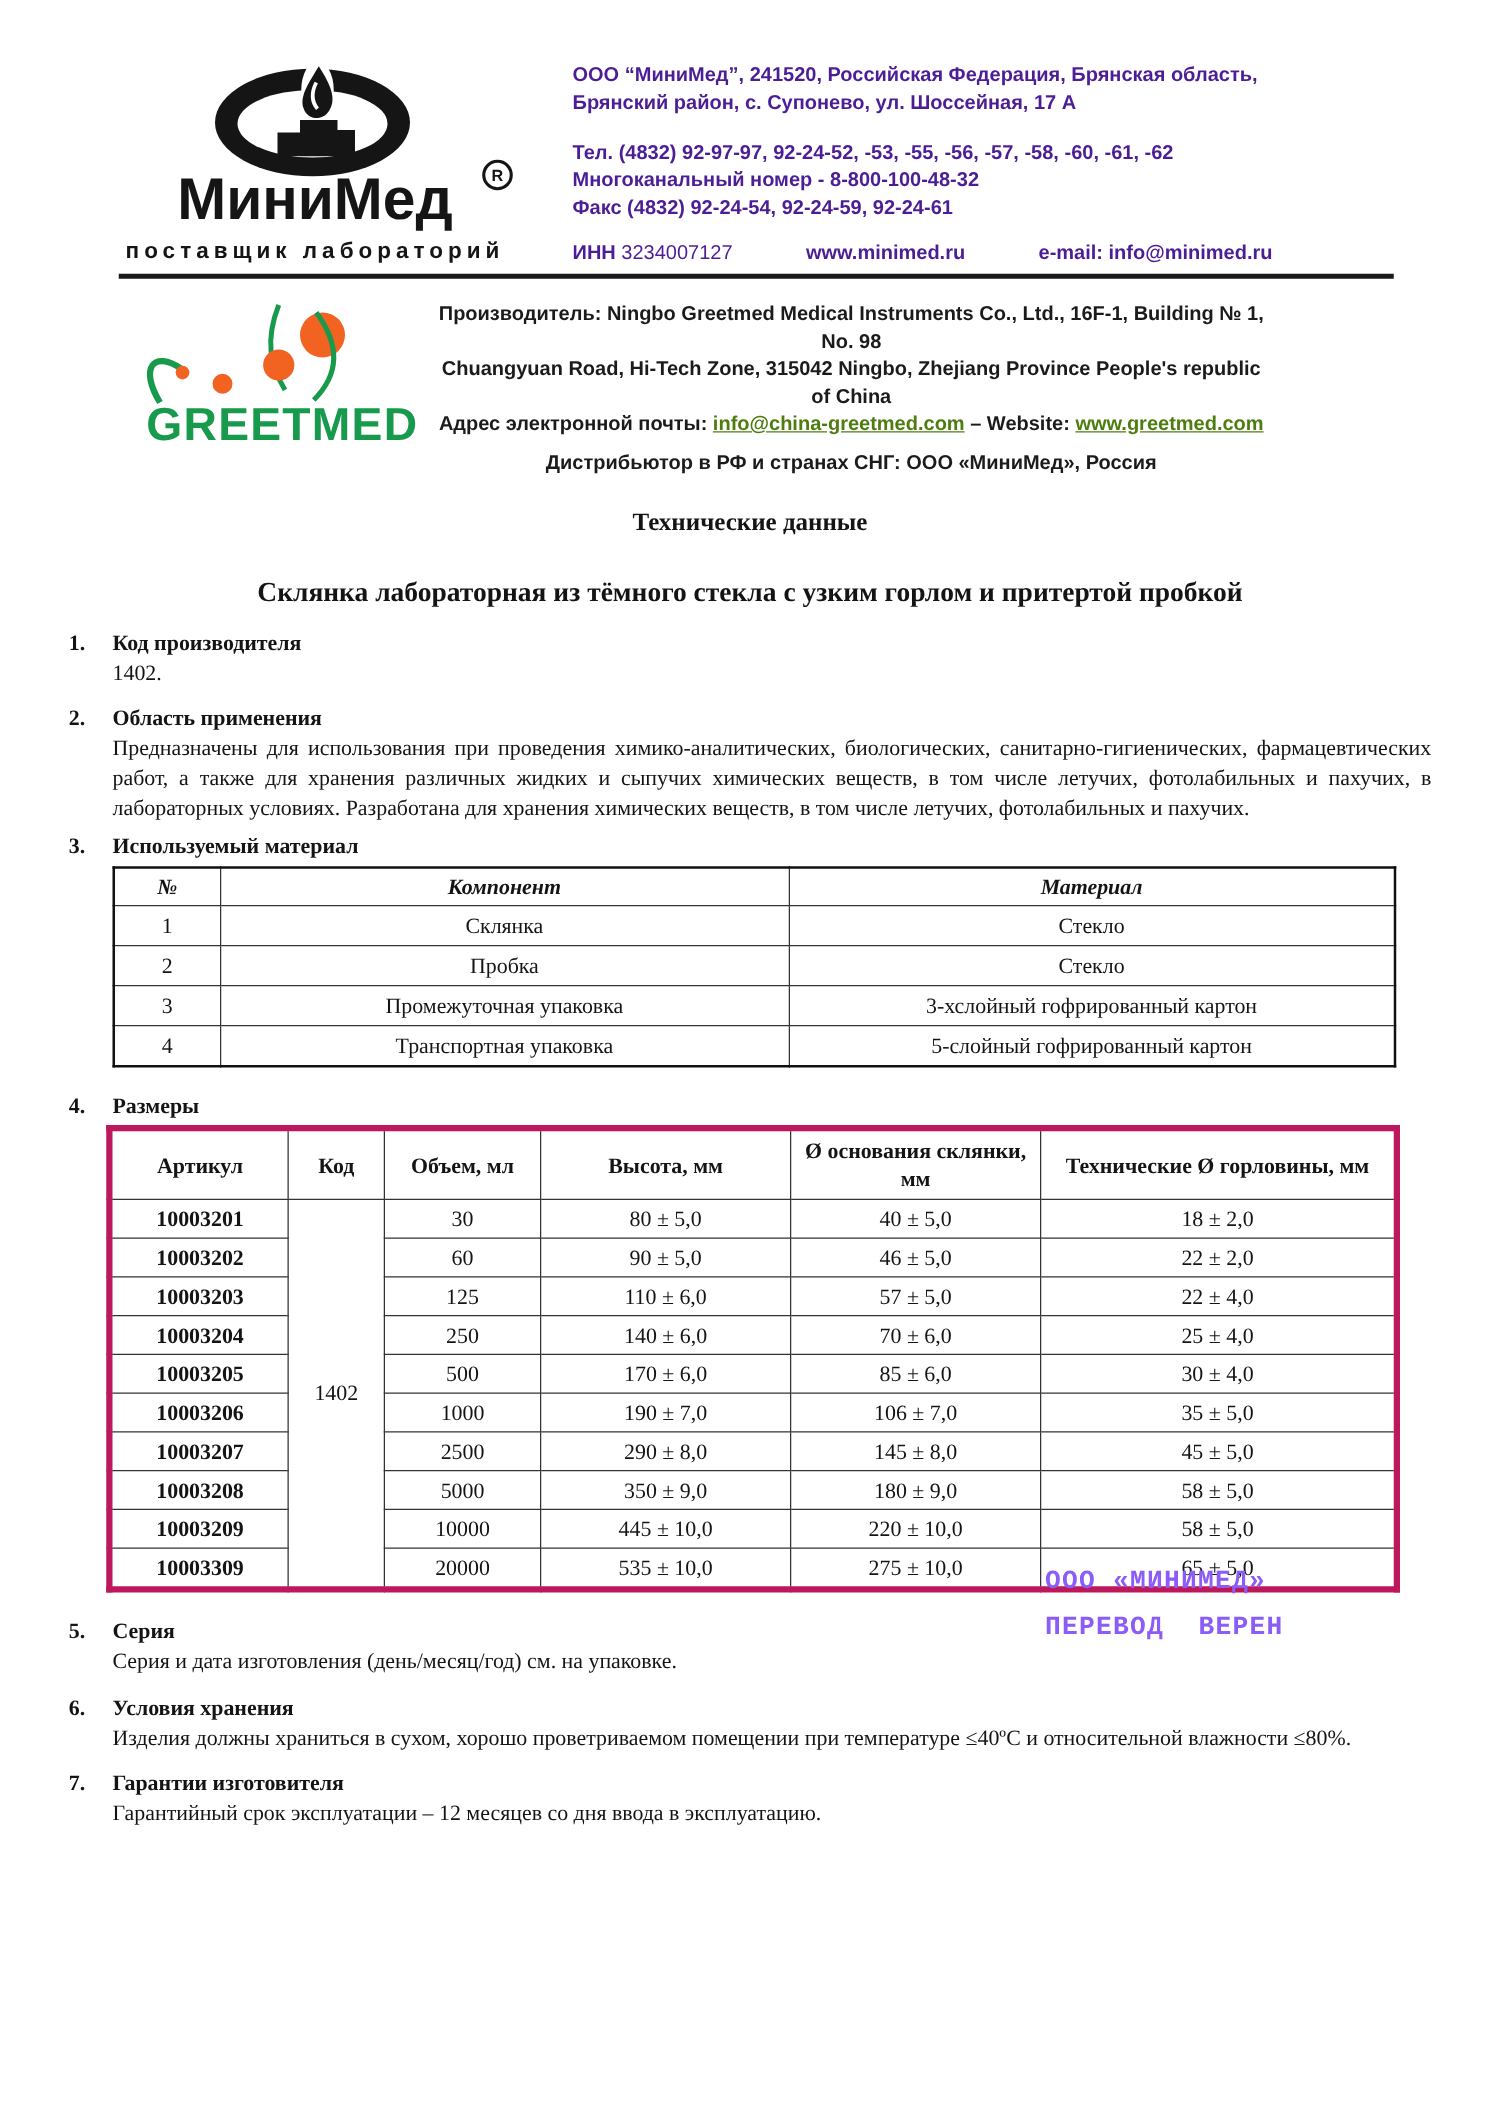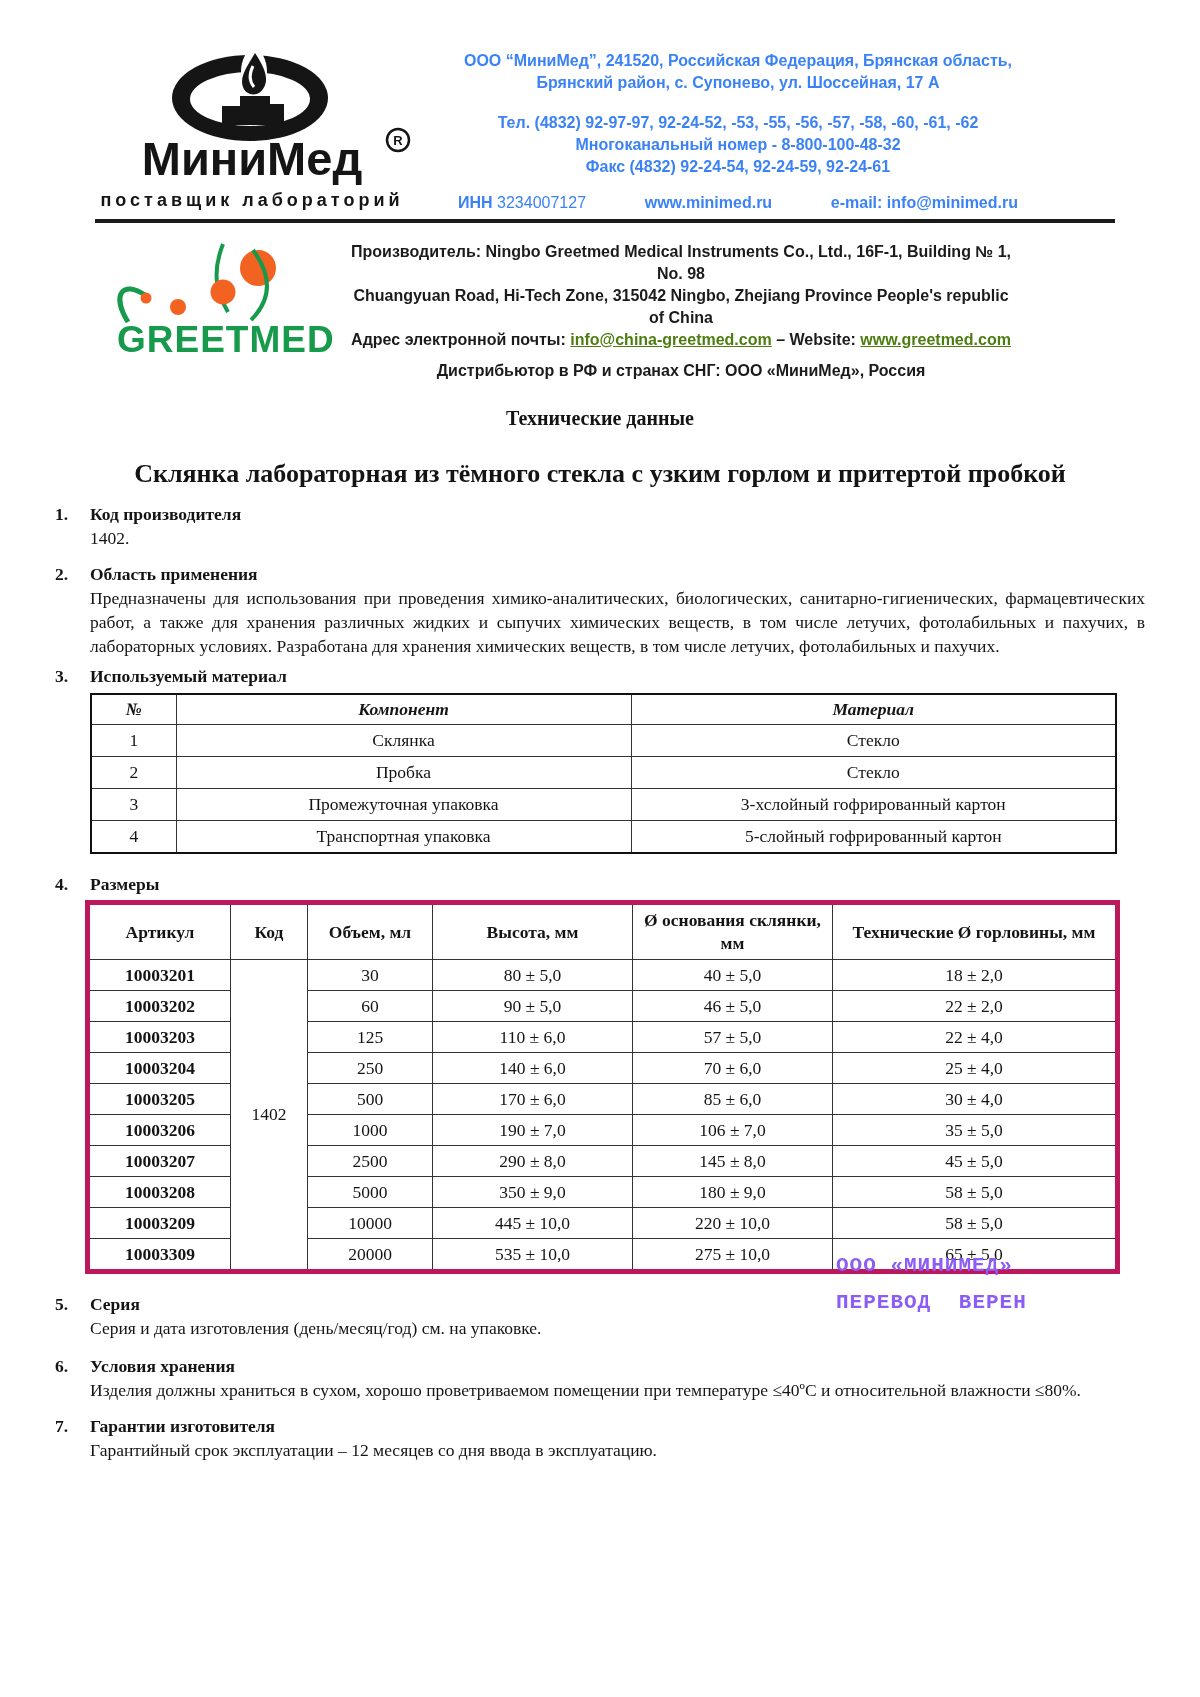--- a/index.html
+++ b/index.html
@@ -3,40 +3,40 @@
 <meta charset="utf-8">
 <style>
   html,body{margin:0;padding:0;background:#fff;}
   .page{position:relative;width:1200px;height:1697px;background:#ffffff;overflow:hidden;
         font-family:"Liberation Serif","DejaVu Serif",serif;color:#141414;}
 
   
   .minimed-logo{position:absolute;left:90px;top:46px;width:340px;height:172px;}
   .contact{position:absolute;left:458px;top:50px;width:560px;
            font-family:"Liberation Sans","DejaVu Sans",sans-serif;
-           font-weight:bold;font-size:16px;line-height:22px;color:#3b82f6;text-align:center;}
+           font-weight:bold;font-size:16px;line-height:22px;color:#4c1d95;}
   .contact .gap16{height:18px;}
   .contact .gap12{height:14px;}
   .inn-row{display:flex;justify-content:space-between;align-items:baseline;}
   .inn-row .inn-num{font-weight:normal;}
 
   .rule{position:absolute;left:95px;top:219px;width:1020px;height:4px;background:#1a1a1a;}
 
   .greetmed-logo{position:absolute;left:95px;top:232px;width:245px;height:126px;}
 
   .manufacturer{position:absolute;left:345px;top:241px;width:672px;text-align:center;
                 font-family:"Liberation Sans","DejaVu Sans",sans-serif;
                 font-weight:bold;font-size:16px;line-height:22px;color:#1b1b1b;}
   .manufacturer a, .mlink{color:#4d7c0f;text-decoration:underline;cursor:pointer;}
   .manufacturer .dist{margin-top:9px;}
 
   
   .doc{position:absolute;left:55px;top:394px;width:1090px;}
   .title{margin-top:12px;text-align:center;font-weight:bold;font-size:20px;line-height:24px;}
-  .subtitle{margin-top:32px;text-align:center;font-weight:bold;font-size:26px;line-height:24px;}
+  .subtitle{margin-top:32px;text-align:center;font-weight:bold;font-size:22px;line-height:24px;}
 
   .sec{display:flex;align-items:baseline;}
   .sec .num{width:35px;flex:0 0 35px;font-weight:bold;font-size:17.5px;line-height:24px;}
   .sec .h{font-weight:bold;font-size:17.5px;line-height:24px;}
   .sbody{margin-left:35px;font-size:17.5px;line-height:24px;}
   .just{text-align:justify;}
 
   .m-s1{margin-top:16px;} .m-s2{margin-top:12px;} .m-s3{margin-top:6px;}
   .m-s4{margin-top:18px;} .m-s5{margin-top:18px;} .m-s6{margin-top:14px;} .m-s7{margin-top:12px;}
 

